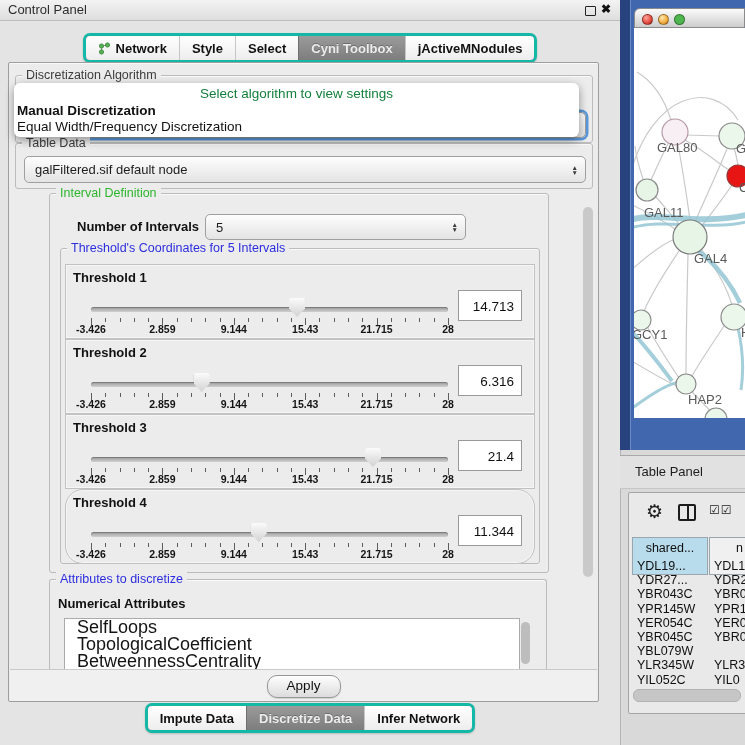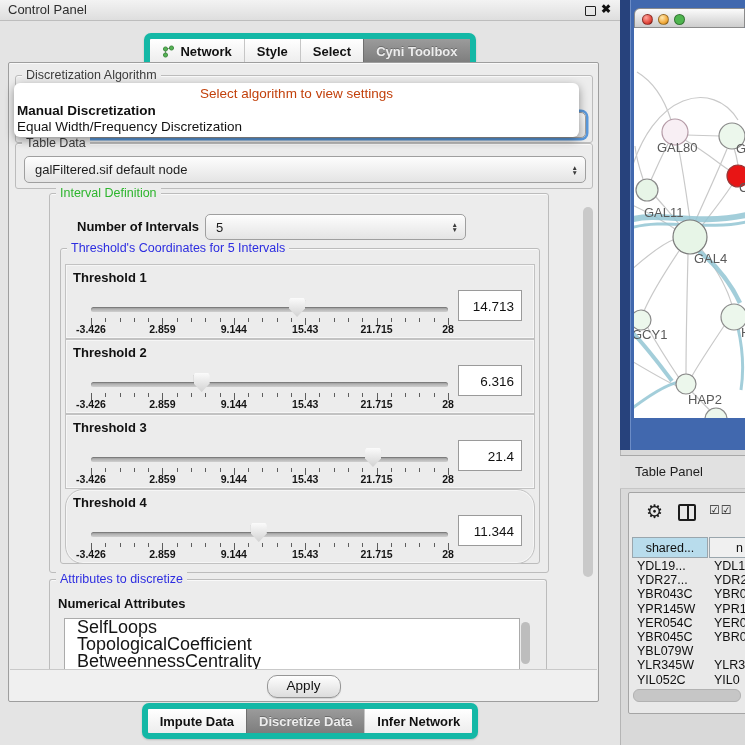--- a/index.html
+++ b/index.html
@@ -8,21 +8,21 @@
   .abs{position:absolute;}
 
   
   #control-panel{left:0;top:0;width:620px;height:745px;background:#e4e4e4;border-right:1px solid #b5b5b5;}
   #cp-titlebar{left:0;top:0;width:620px;height:20px;background:linear-gradient(#f3f3f3,#dedede);
                border-bottom:1px solid #bdbdbd;}
   #cp-title{left:8px;top:0;height:20px;line-height:20px;font-size:13px;color:#2d2d2d;}
   #float-icon{left:585px;top:6px;width:9px;height:8px;border:1.6px solid #222;border-radius:1px;}
   #close-icon{left:601px;top:2px;font-size:12px;font-weight:bold;color:#111;}
 
-  .seg-bar{display:flex;height:24px;border:6px solid #14b8a6;border-radius:7px;background:#ec4899;
+  .seg-bar{display:flex;height:24px;border:3px solid #14b8a6;border-radius:7px;background:#ec4899;
            box-shadow:0 1px 2px rgba(0,0,0,.18);overflow:hidden;}
   .seg{display:flex;align-items:center;gap:5px;padding:0 12px;font-size:13px;font-weight:bold;color:#111;
        background:linear-gradient(#ffffff,#ededed);cursor:default;white-space:nowrap;}
   .seg + .seg{border-left:1px solid #c6c6c6;}
   .seg.selected{background:linear-gradient(#9b9b9b,#7d7d7d);color:#ededed;border-left-color:#6f6f6f;
                 text-shadow:0 -1px 0 rgba(0,0,0,.25);}
   #top-tab-row{left:0;top:33px;width:620px;display:flex;justify-content:center;}
   #bottom-tab-row{left:0;top:703px;width:620px;display:flex;justify-content:center;}
 
   #main-panel{left:8px;top:62px;width:589px;height:638px;background:#ececec;
@@ -35,21 +35,21 @@
 
   .combo{position:absolute;border:1px solid #9f9f9f;border-radius:5px;
          background:linear-gradient(#fdfdfd,#e4e4e4);font-size:13px;color:#1d1d1d;}
   .combo .val{position:absolute;left:10px;top:0;bottom:0;display:flex;align-items:center;}
   .stepper{position:absolute;right:7px;top:50%;transform:translateY(-50%);display:flex;flex-direction:column;
            align-items:center;line-height:5px;font-size:6.5px;color:#3a3a3a;}
 
   
   #algo-popup{left:13px;top:82px;width:565px;height:54px;background:#fff;border-radius:6px;
               box-shadow:0 3px 10px rgba(0,0,0,.4);z-index:30;padding-top:2px;box-sizing:border-box;}
-  .popup-placeholder{text-align:center;font-size:13.5px;color:#c2410c;height:18px;line-height:18px;}
+  .popup-placeholder{text-align:center;font-size:13.5px;color:#15803d;height:18px;line-height:18px;}
   .popup-item{font-size:13.5px;color:#111;height:16px;line-height:16px;padding-left:3px;}
   .popup-item.selected{font-weight:bold;}
 
   
   .vscroll-thumb{position:absolute;background:#c9c9c9;border-radius:5px;}
   .hscroll-thumb{position:absolute;background:#c6c6c6;border:1px solid #b2b2b2;border-radius:6px;}
 
   
   .th-panel{position:absolute;left:63px;width:468px;height:73px;background:#ececec;
             border:1px solid #c2c2c2;box-shadow:inset 0 0 0 1px #f6f6f6;}
@@ -85,21 +85,21 @@
   #net-canvas svg{display:block;}
   .net-label{font-size:13px;fill:#5a5a5a;font-family:"Liberation Sans",sans-serif;}
 
   #table-panel-bar{left:620px;top:455px;width:125px;height:32px;background:#e1e1e1;
                    border-top:1px solid #a8a8a8;border-bottom:1px solid #c6c6c6;}
   #table-panel-title{left:15px;top:0;height:32px;line-height:32px;font-size:13px;color:#1e1e1e;}
   #table-widget{left:628px;top:492px;width:130px;height:220px;background:#e9e9e9;border:1px solid #a5a5a5;border-radius:2px;}
   .tbl-icon{position:absolute;color:#1c1c1c;}
   #col-split-icon{width:14px;height:13px;border:2px solid #1c1c1c;border-radius:2px;}
   #col-split-icon:before{content:"";position:absolute;left:50%;top:0;bottom:0;width:2px;background:#1c1c1c;}
-  .hdr-cell{position:absolute;top:44px;height:21px;font-size:12.5px;line-height:21px;box-sizing:border-box;
+  .hdr-cell{position:absolute;top:44px;height:38px;font-size:12.5px;line-height:21px;box-sizing:border-box;
             border:1px solid #9aa6ad;color:#101010;}
   .tbl-row-cell{position:absolute;font-size:12.5px;color:#101010;height:14.2px;line-height:14.2px;white-space:nowrap;}
 </style>
 </head>
 <body>
 
 <div id="app">
 
   <div id="control-panel" class="abs">
 
@@ -124,20 +124,23 @@
             <span>Network</span>
           </div>
           <div class="seg">
             <span>Style</span>
           </div>
           <div class="seg">
             <span>Select</span>
           </div>
           <div class="seg selected">
             <span>Cyni Toolbox</span>
+          </div>
+          <div class="seg">
+            <span>jActiveMNodules</span>
           </div>
         </div>
     </div>
 
     <div id="main-panel" class="abs">
 
       <div class="groupbox" style="left:6px;top:12px;width:576px;height:66px;">
         <span class="group-title t-gray">Discretization Algorithm</span>
         <div class="combo" style="left:8px;top:36px;width:560px;height:24px;box-shadow:0 0 0 2.5px #5b99dc;">
           <span class="stepper">▲<br>▼</span>

